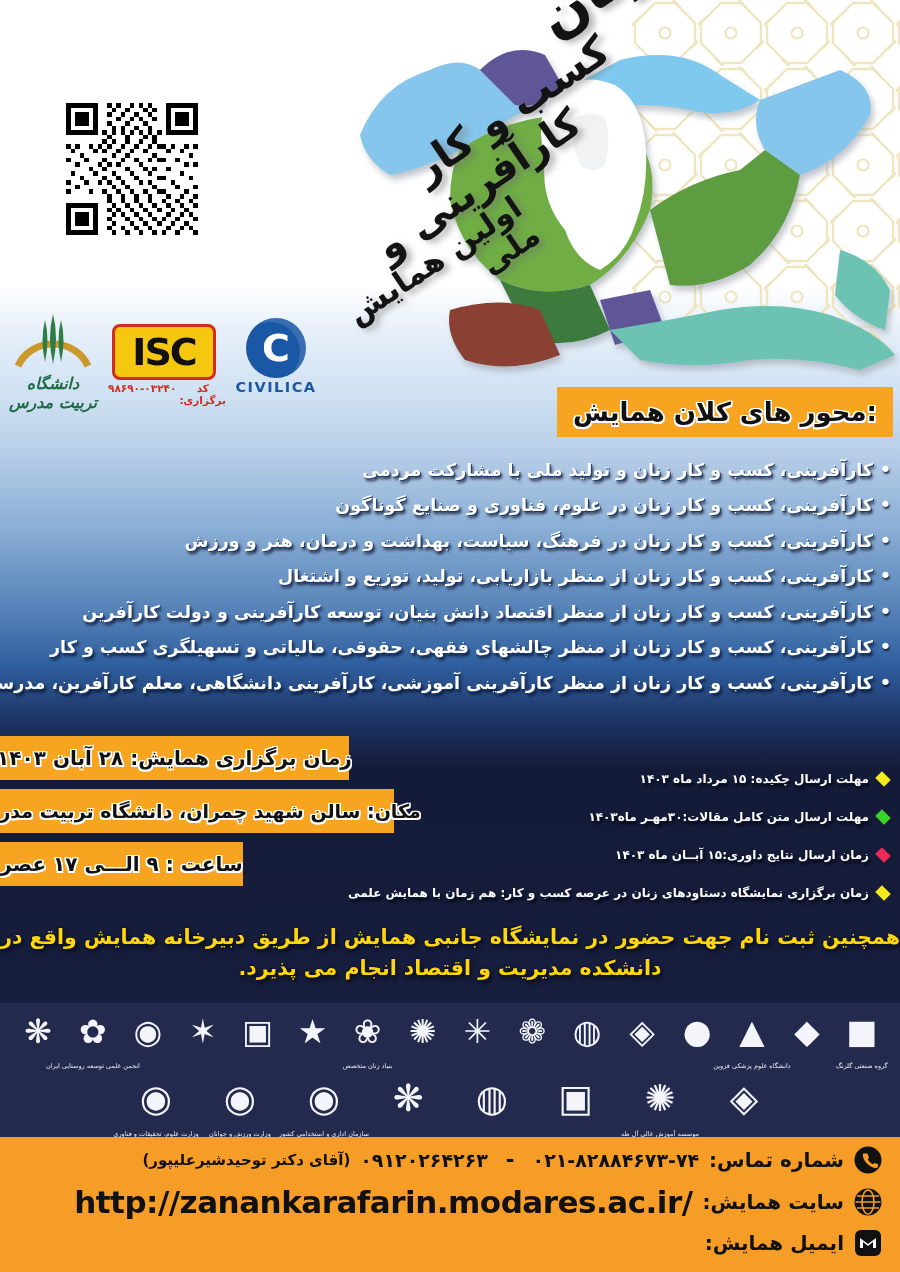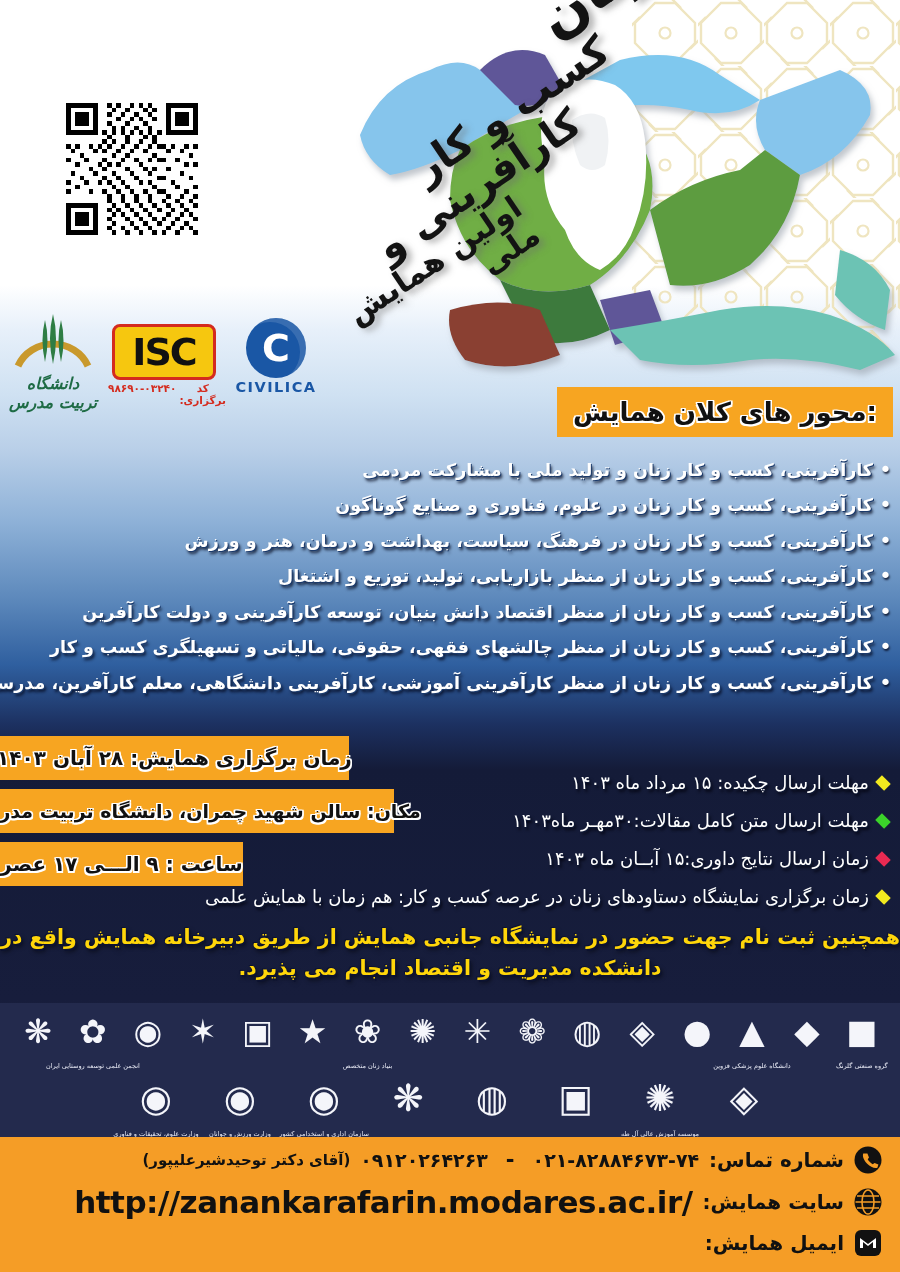--- a/index.html
+++ b/index.html
@@ -58,21 +58,21 @@
     justify-content:center;z-index:5;}
   .band span{font-weight:bold;color:#111;white-space:nowrap;}
   .band-1{top:736px;width:349px;}.band-1 span{font-size:20px;}
   .band-2{top:789px;width:394px;}.band-2 span{font-size:19px;}
   .band-3{top:842px;width:243px;}.band-3 span{font-size:20px;}
   
   .deadline{position:absolute;right:12px;direction:rtl;display:flex;align-items:center;gap:9px;z-index:5;white-space:nowrap;}
   .dl-1{top:772px;}.dl-2{top:810px;}.dl-3{top:848px;}.dl-4{top:886px;}
   .diamond{width:10px;height:10px;transform:rotate(45deg) scale(1.25,0.95);flex:0 0 auto;}
   .d-yellow{background:#f2ea1f;}.d-green{background:#3bd32a;}.d-red{background:#ea2a52;}
-  .dl-text{color:#fff;font-weight:normal;font-size:18px;
+  .dl-text{color:#fff;font-weight:bold;font-size:12px;
     text-shadow:1px 1px 0 #0d1733,2px 3px 3px rgba(0,0,10,.85);}
   
   .note{position:absolute;left:0;right:0;top:922px;text-align:center;z-index:5;direction:rtl;}
   .note div{color:#ffd60a;font-weight:bold;font-size:20.5px;line-height:31px;white-space:nowrap;
     text-shadow:1.5px 1.5px 0 #0c1230,-1px -1px 0 #0c1230,2px 3px 4px rgba(0,0,0,.6);}
   
   .partners{position:absolute;left:0;right:0;top:1003px;height:134px;background:#232a4d;z-index:4;}
   .p-row1{display:flex;justify-content:space-between;align-items:flex-start;padding:10px 12px 0 12px;height:66px;}
   .p-row2{display:flex;justify-content:center;gap:32px;align-items:flex-start;height:56px;}
   .plogo{display:flex;flex-direction:column;align-items:center;width:52px;}

